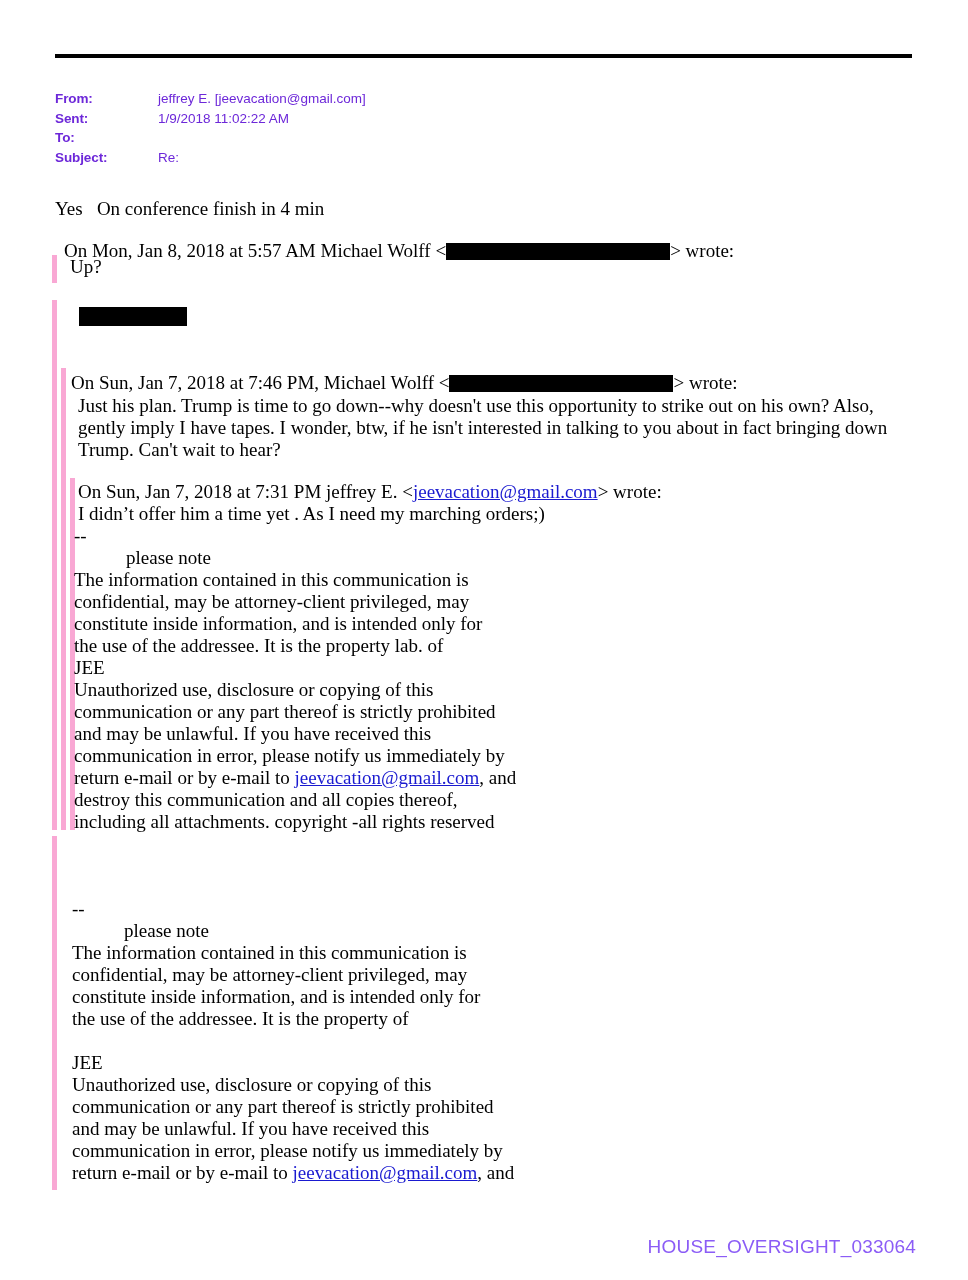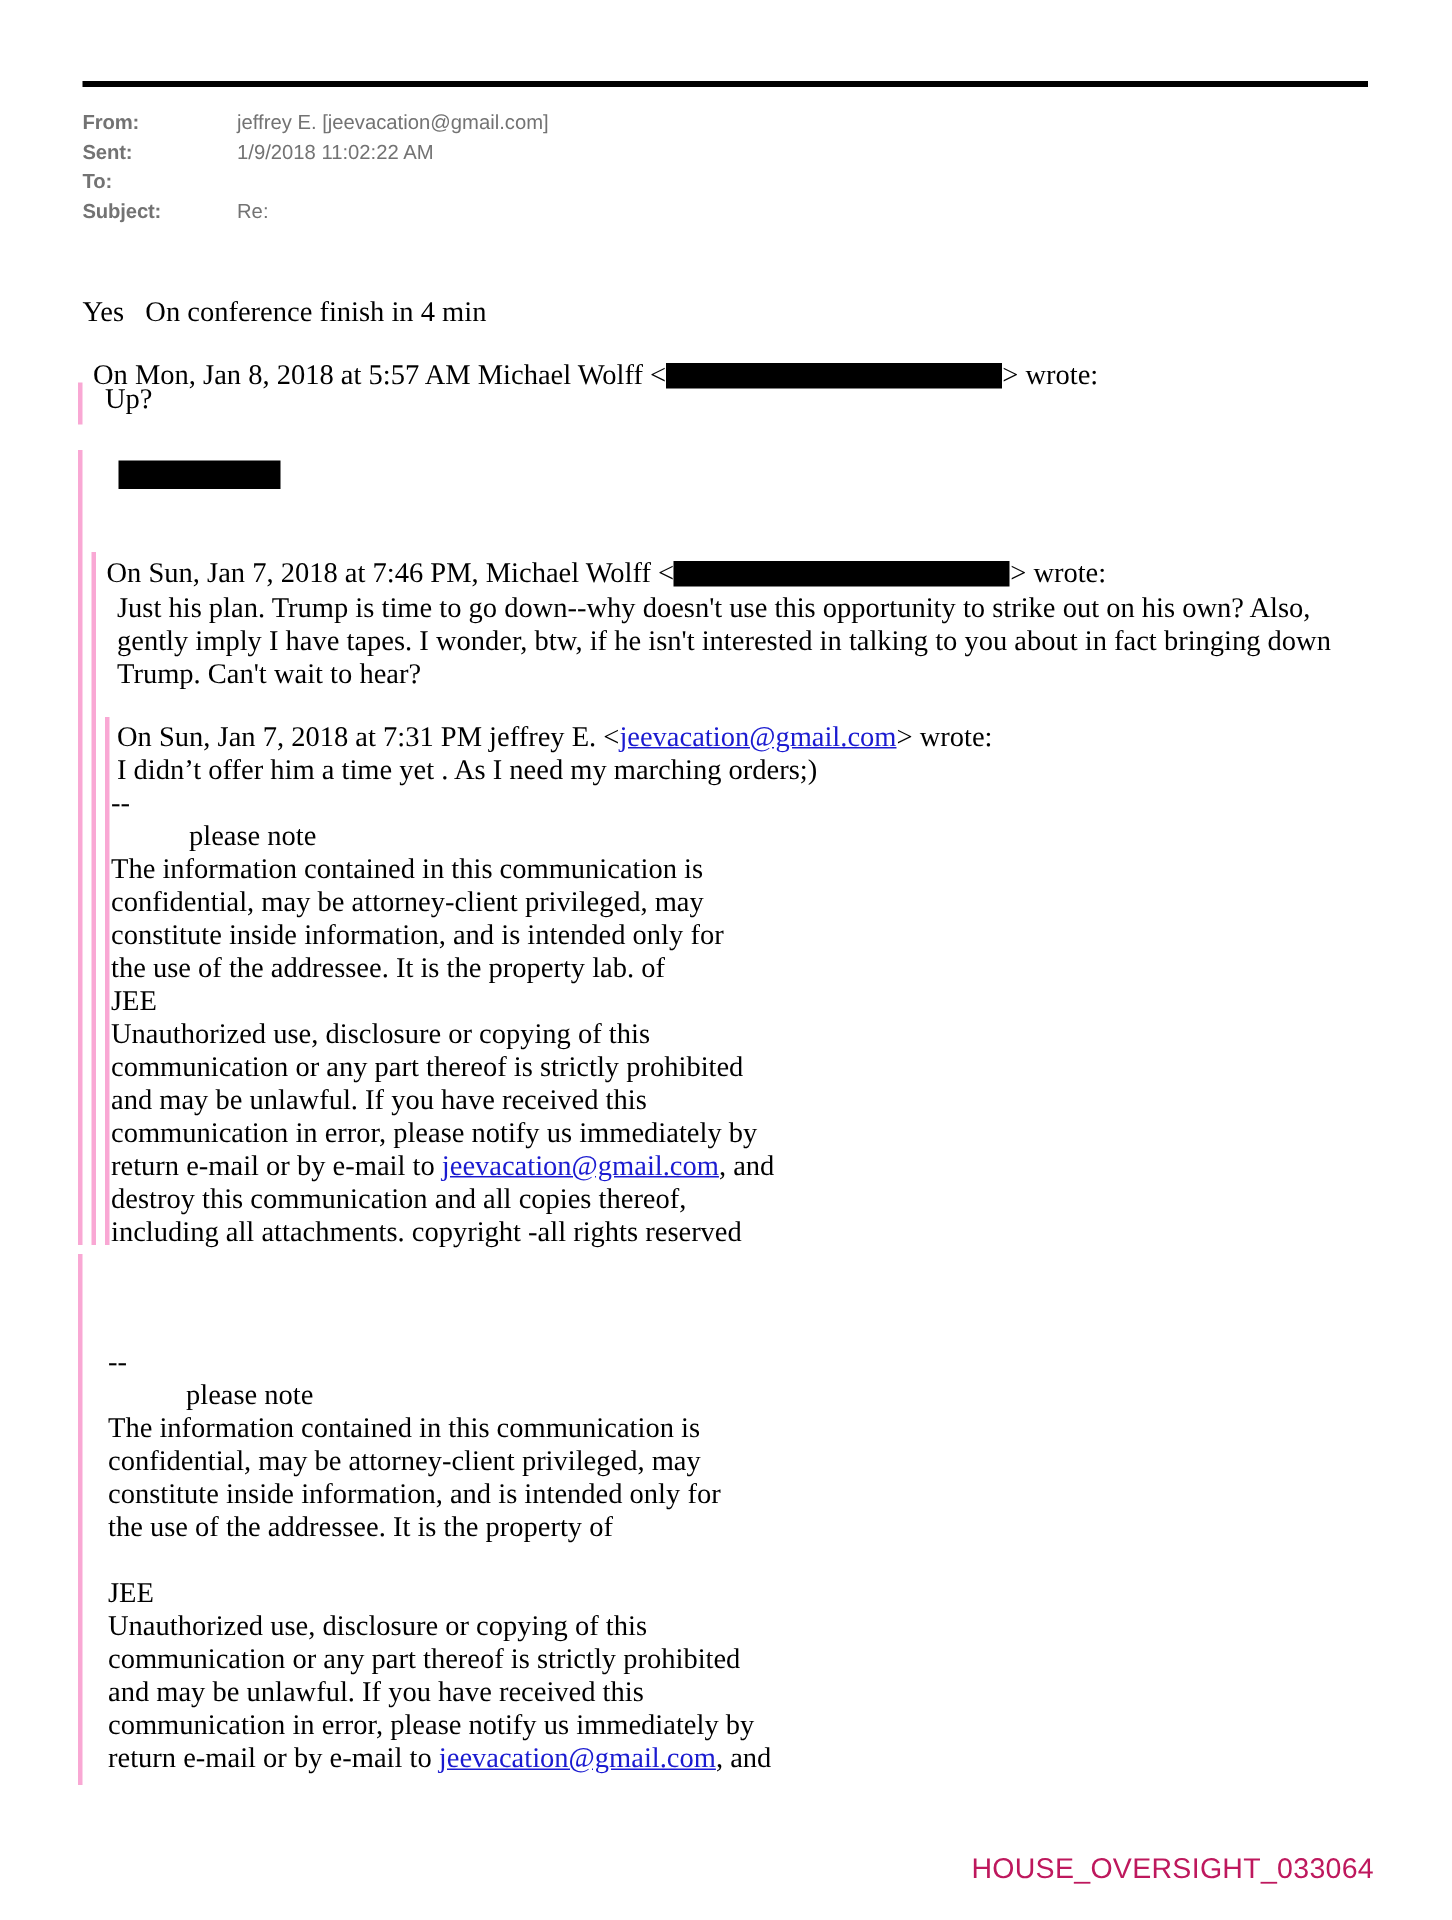--- a/index.html
+++ b/index.html
@@ -30,26 +30,26 @@
     top: 54px;
     width: 857px;
     height: 4px;
     background: #000000;
   }
 
   
   .mail-header {
     position: absolute;
     left: 55px;
-    top: 72px;
+    top: 89px;
     width: 700px;
     font-family: "Liberation Sans", "DejaVu Sans", sans-serif;
     font-size: 13.5px;
     line-height: 19.5px;
-    color: #737373;
+    color: #6d28d9;
   }
   .hdr-row {
     display: flex;
     align-items: flex-start;
     height: 19.5px;
   }
   .hdr-label {
     width: 103px;
     flex: 0 0 103px;
     font-weight: bold;
@@ -90,21 +90,21 @@
   
   .lvl0 {
     position: absolute;
     left: 55px;
     width: 880px;
   }
 
   
   .quote {
     position: absolute;
-    border-left: 3px solid #f9a8d4;
+    border-left: 5px solid #f9a8d4;
     box-sizing: border-box;
   }
 
   .q1 { left: 52px;  padding-left: 7px; width: 890px; }
 
   .attrib { margin: 0; }
 
   a.maillink,
   .maillink {
     color: #1a1ad0;
@@ -115,21 +115,21 @@
   .blank-line { height: 22px; }
 
   
   .bates {
     position: absolute;
     right: 52px;
     bottom: 22px;
     font-family: "Liberation Sans", "DejaVu Sans", sans-serif;
     font-size: 19px;
     letter-spacing: 0.2px;
-    color: #be185d;
+    color: #8b5cf6;
     white-space: nowrap;
   }
 </style>
 </head>
 <body>
 
 <div class="page">
 
   <div class="top-rule"></div>
 

